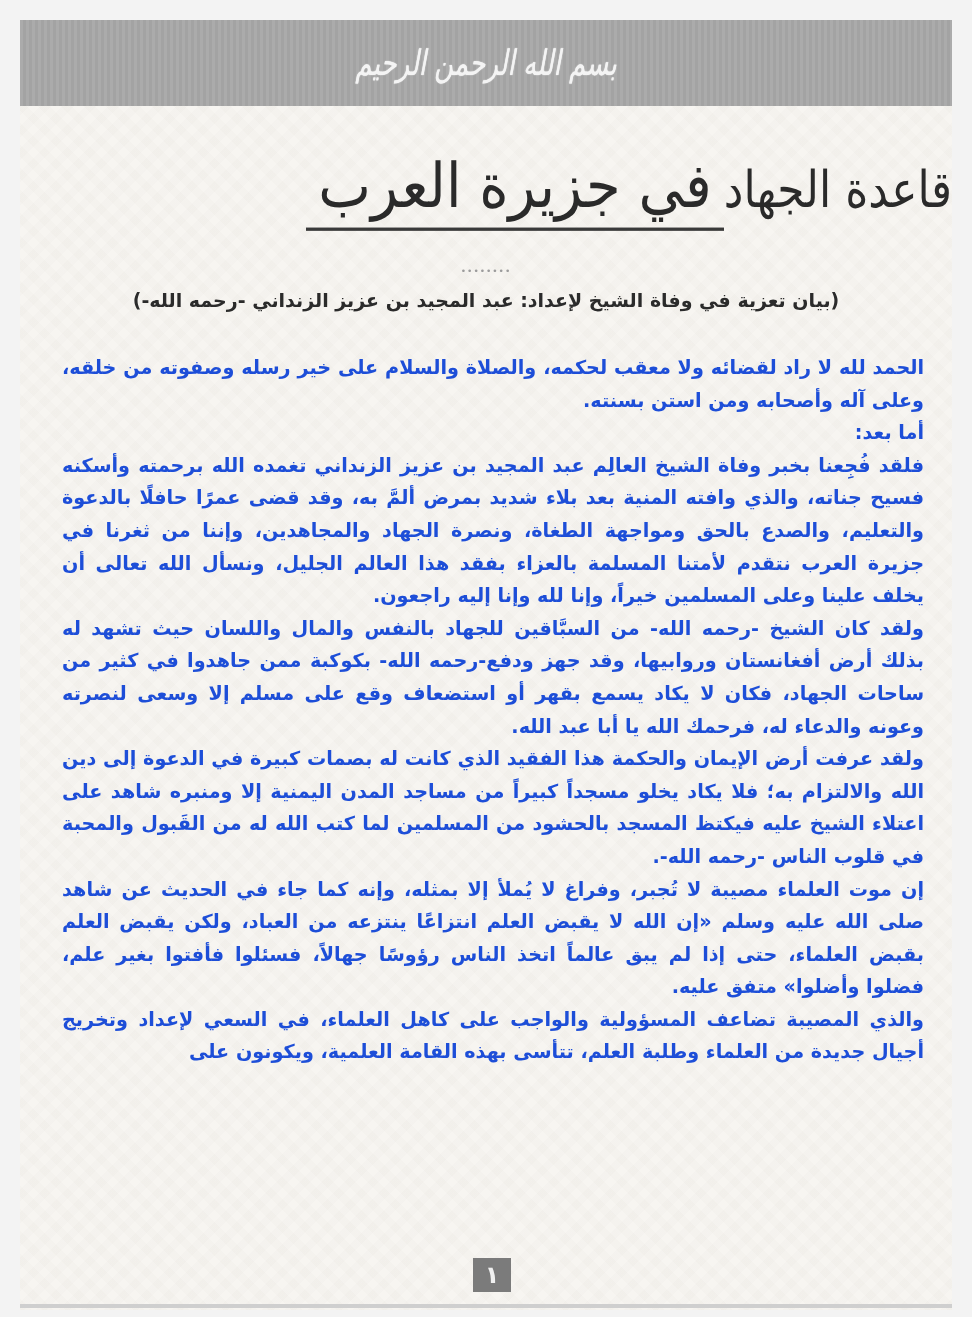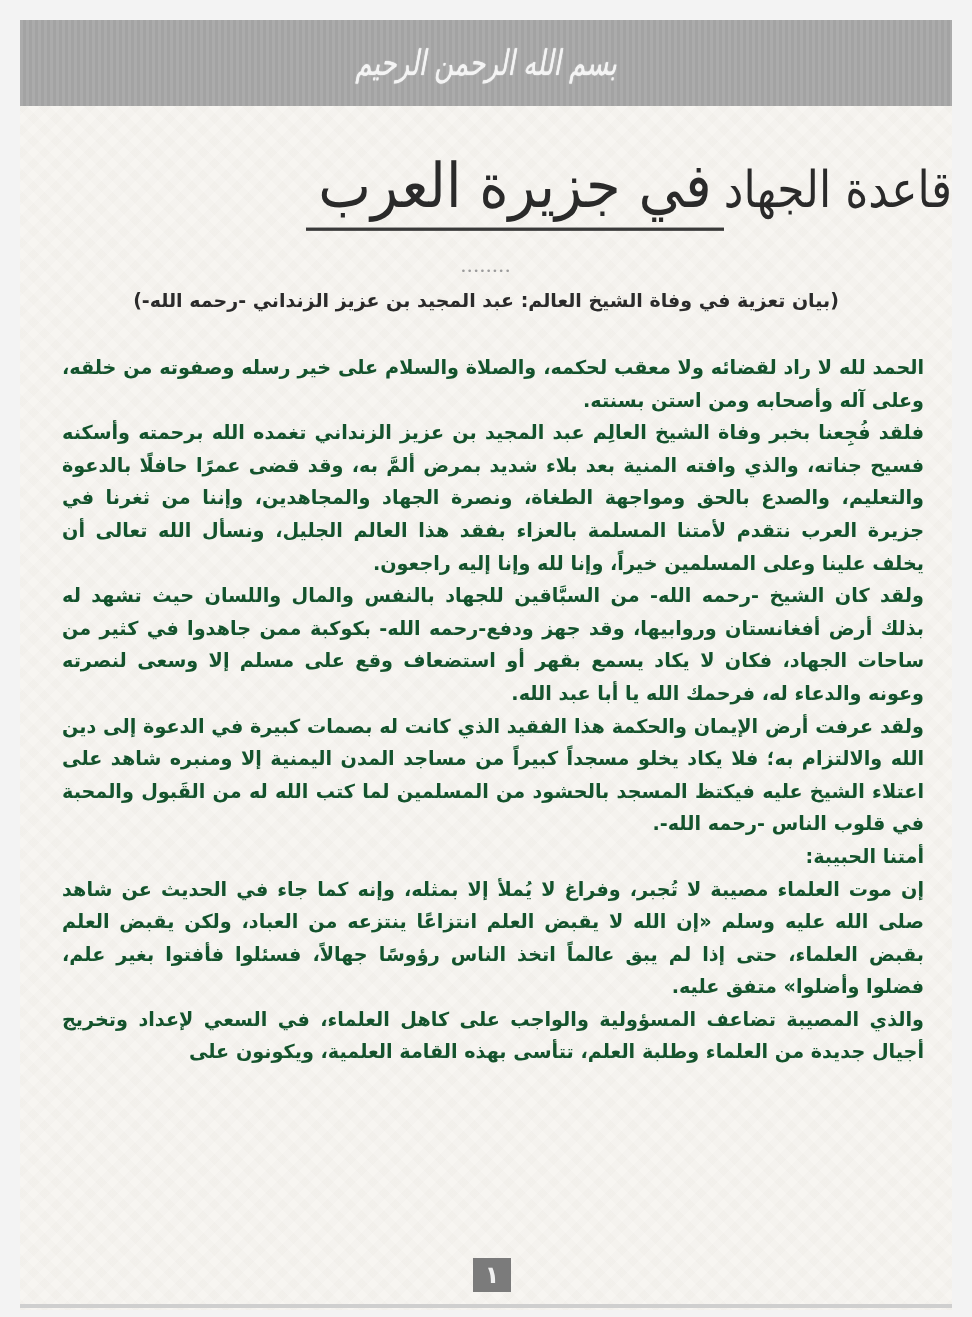--- a/index.html
+++ b/index.html
@@ -96,21 +96,21 @@
       position: absolute;
       left: 62px;
       top: 352px;
       width: 862px;
       direction: rtl;
       text-align: justify;
       text-align-last: right;
       font-size: 19.2px;
       line-height: 32.6px;
       font-weight: bold;
-      color: #14532d;
+      color: #1d4ed8;
     }
     .body-text p {
       margin: 0;
     }
     .body-text .heading {
       font-weight: bold;
     }
     .page-num {
       position: absolute;
       left: 473px;
@@ -144,27 +144,27 @@
   <span class="basmala">بسم الله الرحمن الرحيم</span>
 </div>
 
 <div class="sheet-logo">
   <div class="l1">قاعدة الجهاد</div>
   <div class="l2">في جزيرة العرب</div>
 </div>
 
 <div class="sheet-dots">••••••••</div>
 
-<div class="subtitle">(بيان تعزية في وفاة الشيخ العالم: عبد المجيد بن عزيز الزنداني -رحمه الله-)</div>
+<div class="subtitle">(بيان تعزية في وفاة الشيخ لإعداد: عبد المجيد بن عزيز الزنداني -رحمه الله-)</div>
 
 <div class="body-text">
   <p>الحمد لله لا راد لقضائه ولا معقب لحكمه، والصلاة والسلام على خير رسله وصفوته من خلقه، وعلى آله وأصحابه ومن استن بسنته.</p>
+  <p class="heading">أما بعد:</p>
   <p>فلقد فُجِعنا بخبر وفاة الشيخ العالِم عبد المجيد بن عزيز الزنداني تغمده الله برحمته وأسكنه فسيح جناته، والذي وافته المنية بعد بلاء شديد بمرض ألمَّ به، وقد قضى عمرًا حافلًا بالدعوة والتعليم، والصدع بالحق ومواجهة الطغاة، ونصرة الجهاد والمجاهدين، وإننا من ثغرنا في جزيرة العرب نتقدم لأمتنا المسلمة بالعزاء بفقد هذا العالم الجليل، ونسأل الله تعالى أن يخلف علينا وعلى المسلمين خيراً، وإنا لله وإنا إليه راجعون.</p>
   <p>ولقد كان الشيخ -رحمه الله- من السبَّاقين للجهاد بالنفس والمال واللسان حيث تشهد له بذلك أرض أفغانستان وروابيها، وقد جهز ودفع-رحمه الله- بكوكبة ممن جاهدوا في كثير من ساحات الجهاد، فكان لا يكاد يسمع بقهر أو استضعاف وقع على مسلم إلا وسعى لنصرته وعونه والدعاء له، فرحمك الله يا أبا عبد الله.</p>
   <p>ولقد عرفت أرض الإيمان والحكمة هذا الفقيد الذي كانت له بصمات كبيرة في الدعوة إلى دين الله والالتزام به؛ فلا يكاد يخلو مسجداً كبيراً من مساجد المدن اليمنية إلا ومنبره شاهد على اعتلاء الشيخ عليه فيكتظ المسجد بالحشود من المسلمين لما كتب الله له من القَبول والمحبة في قلوب الناس -رحمه الله-.</p>
-  <p class="heading">أمتنا الحبيبة:</p>
   <p>إن موت العلماء مصيبة لا تُجبر، وفراغ لا يُملأ إلا بمثله، وإنه كما جاء في الحديث عن شاهد صلى الله عليه وسلم «إن الله لا يقبض العلم انتزاعًا ينتزعه من العباد، ولكن يقبض العلم بقبض العلماء، حتى إذا لم يبق عالماً اتخذ الناس رؤوسًا جهالاً، فسئلوا فأفتوا بغير علم، فضلوا وأضلوا» متفق عليه.</p>
   <p>والذي المصيبة تضاعف المسؤولية والواجب على كاهل العلماء، في السعي لإعداد وتخريج أجيال جديدة من العلماء وطلبة العلم، تتأسى بهذه القامة العلمية، ويكونون على</p>
 </div>
 
 <div class="page-num">١</div>
 
 <div class="bottom-rule"></div>
 
 </body></html>

